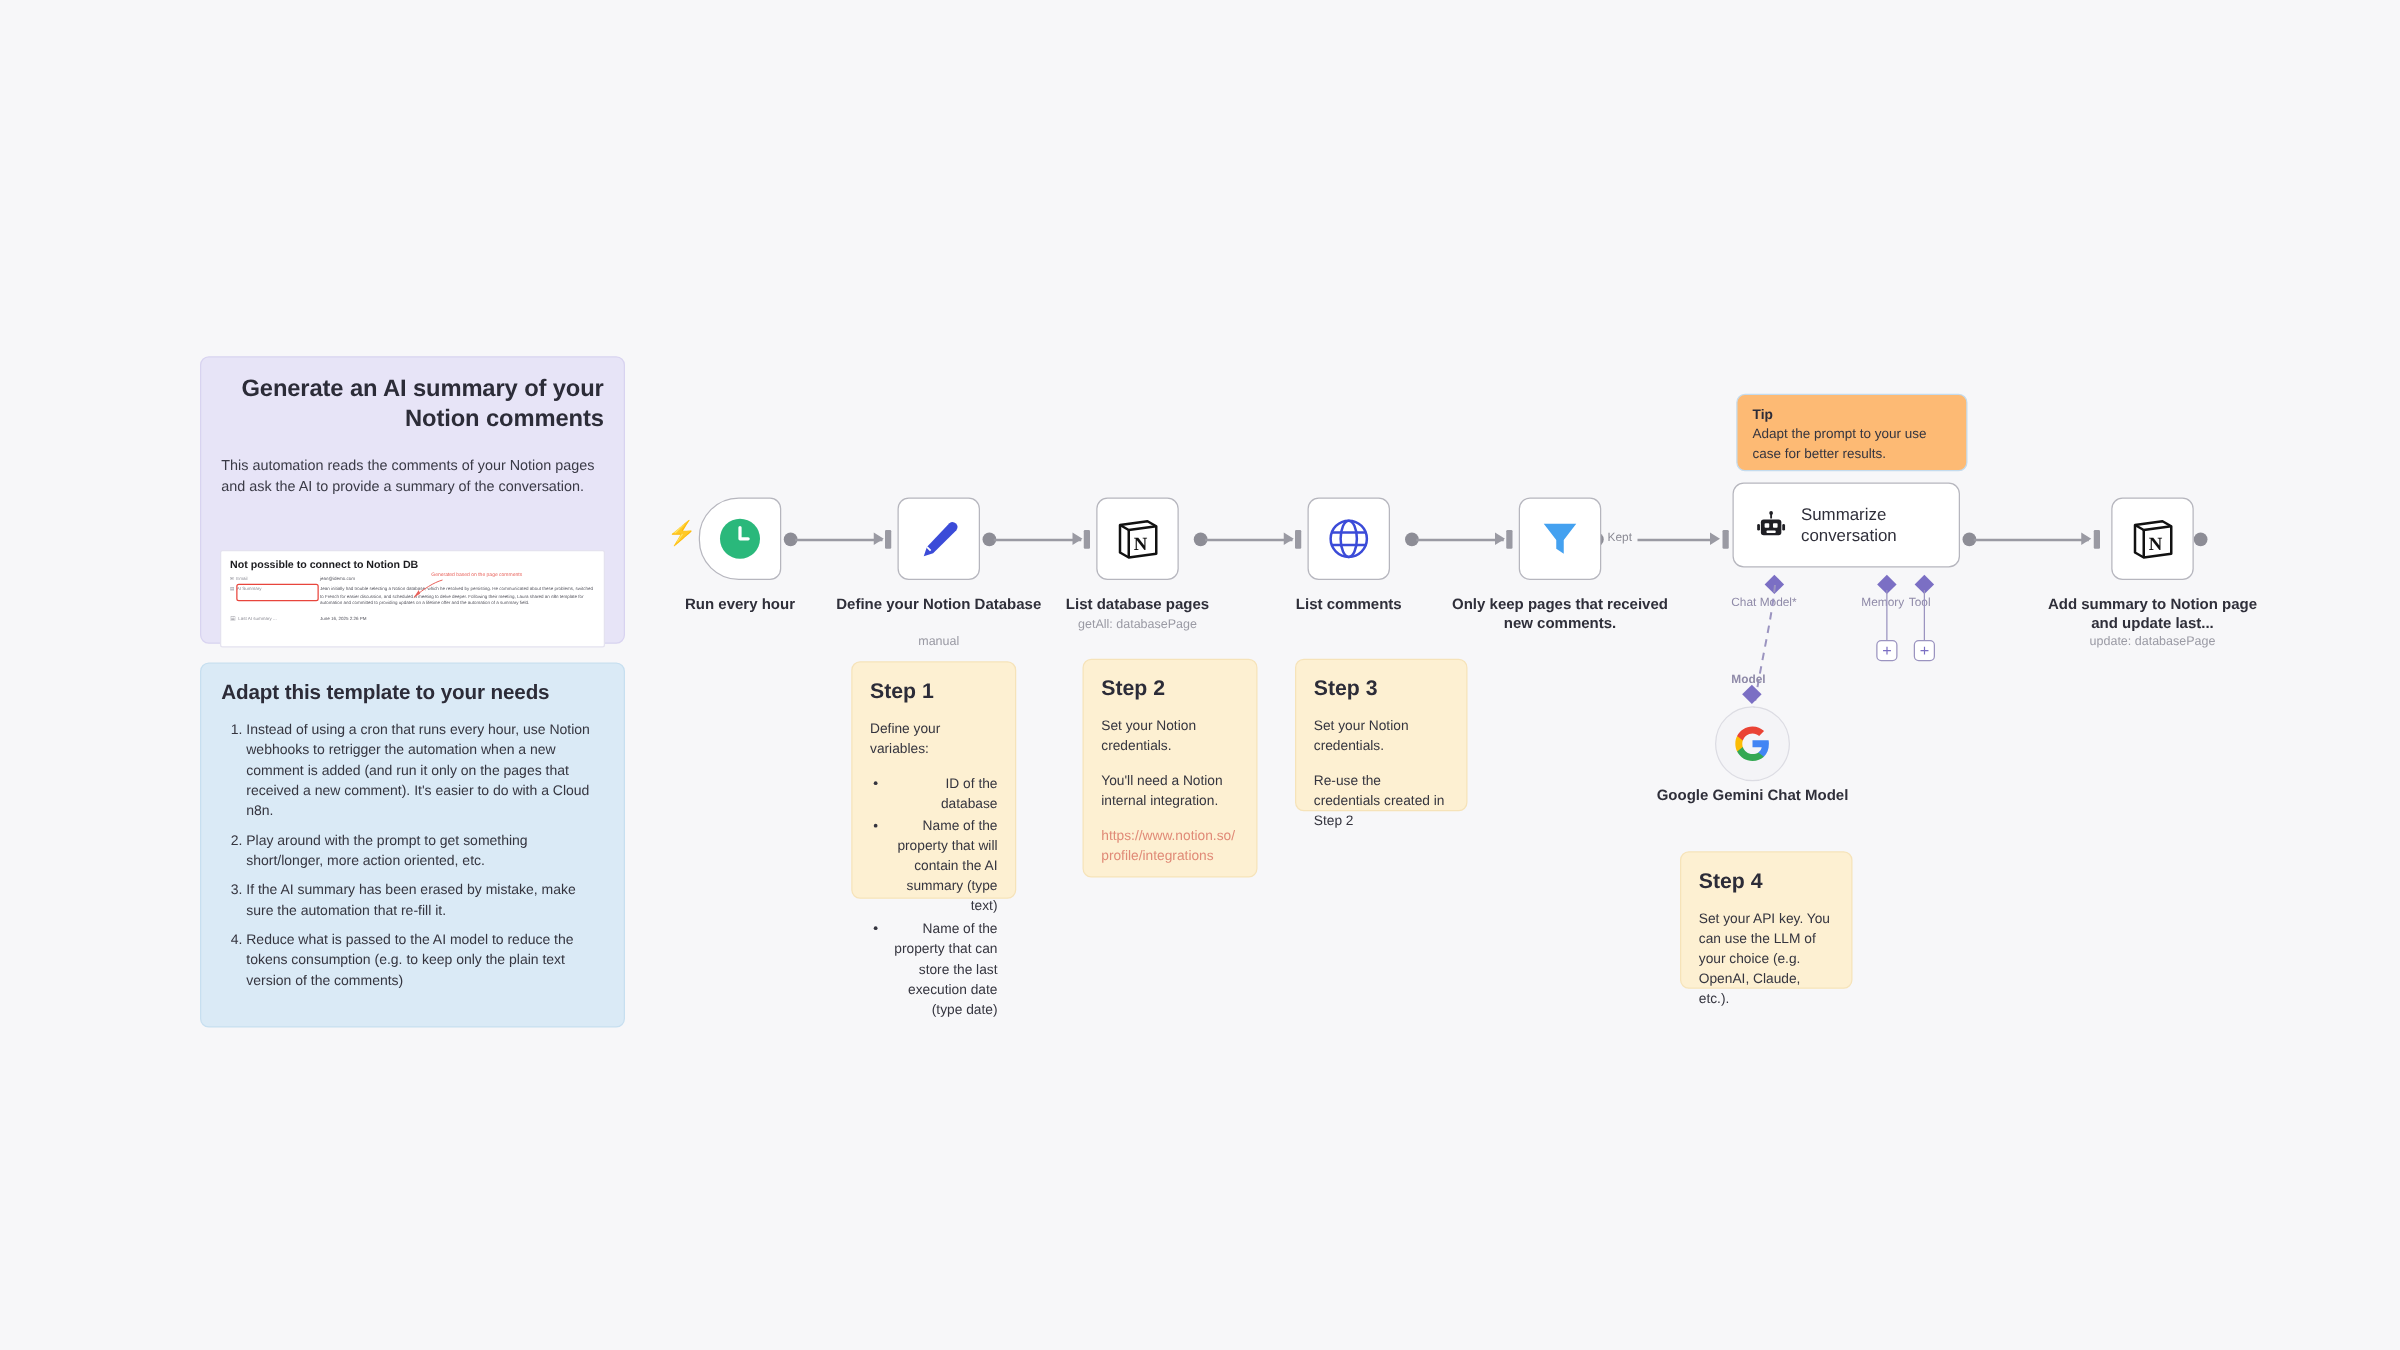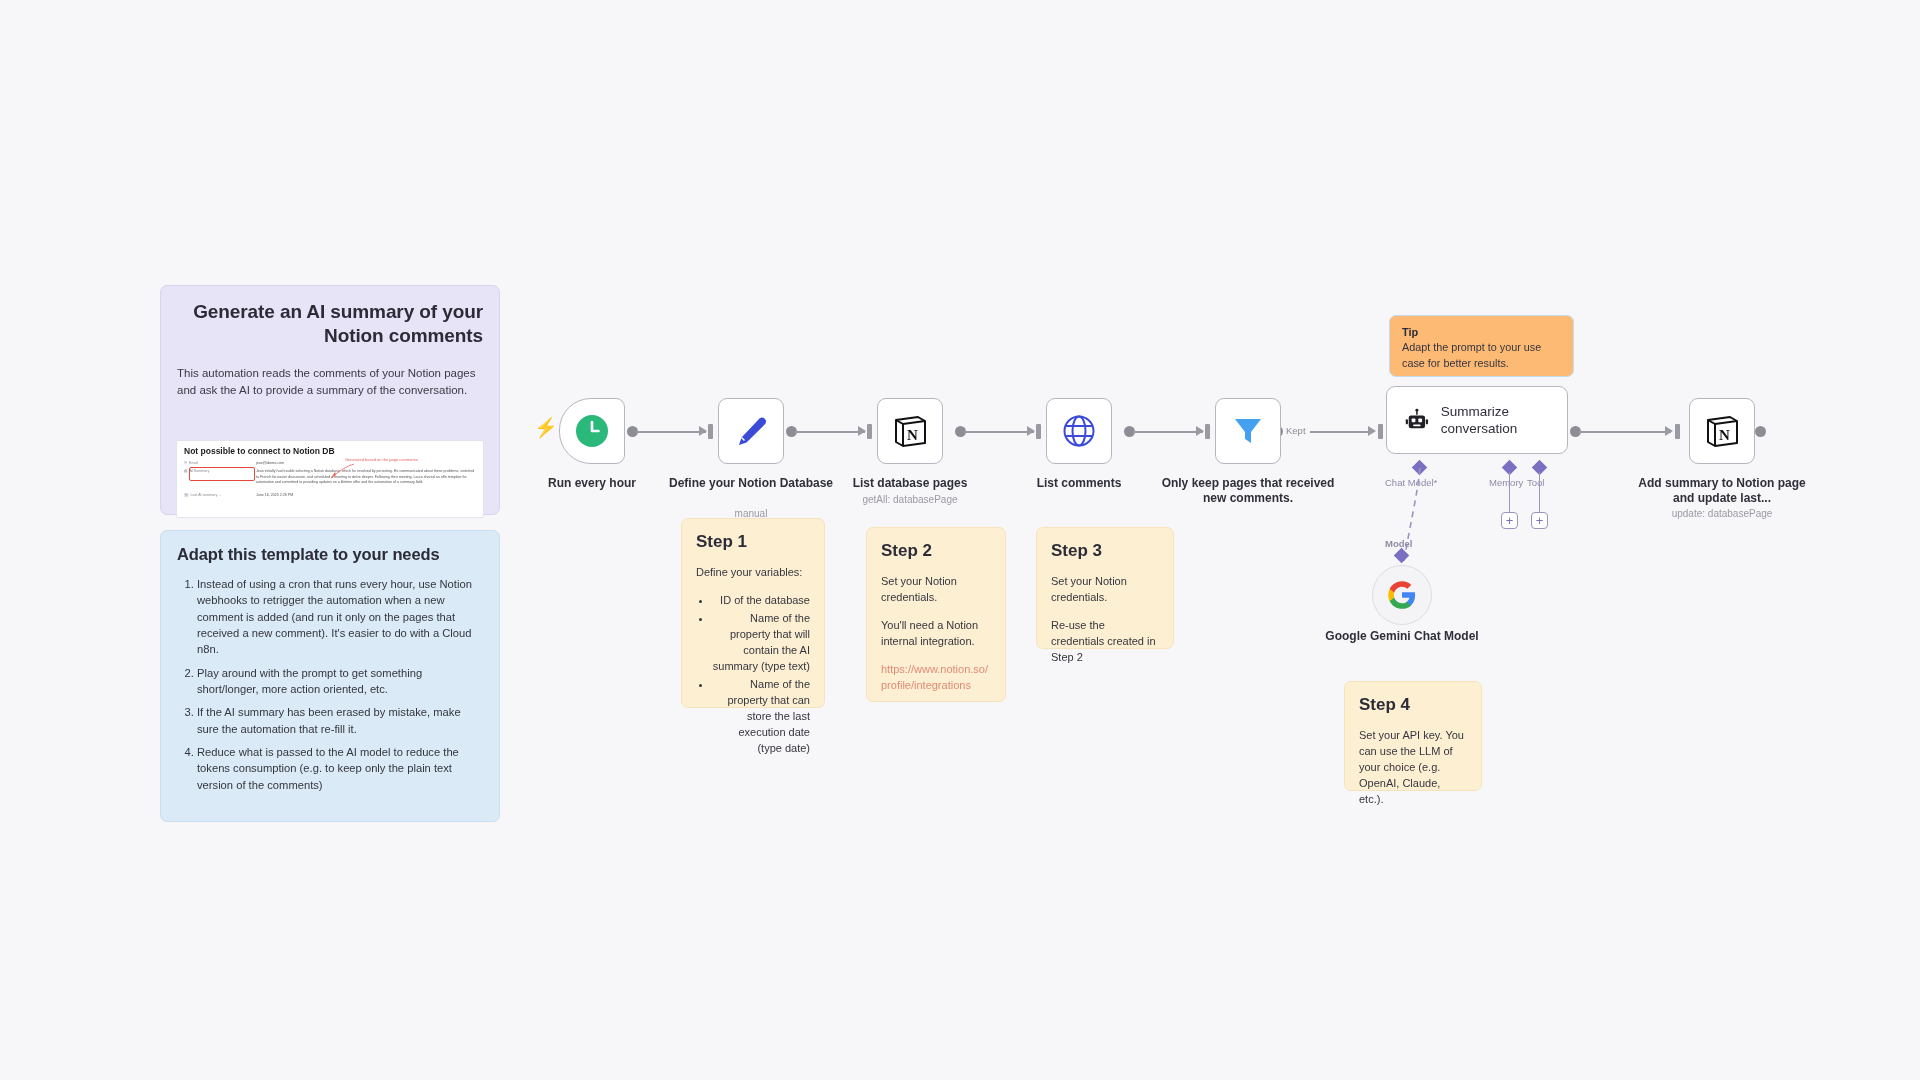--- a/index.html
+++ b/index.html
@@ -62,21 +62,21 @@
 
   
   .note-yellow { background: #fdf0d2; border: 1px solid #f6e3b9; padding: 13px 14px; }
   .note-yellow h3 { margin: 0 0 12px 0; font-size: 17px; font-weight: 700; color: #2c2c38; }
   .note-yellow p { margin: 0 0 12px 0; font-size: 11px; line-height: 1.46; color: #35353f; }
   .note-yellow p:last-child { margin-bottom: 0; }
   .note-yellow ul { margin: 0; padding-left: 16px; text-align: right; }
   .note-yellow li { font-size: 11px; line-height: 1.46; color: #35353f; margin-bottom: 2px; }
   .note-yellow a.link { color: #e08a77; text-decoration: none; word-break: break-all; }
 
-  #step1 { left: 681px; top: 518px; width: 144px; height: 190px; }
+  #step1 { left: 681px; top: 529px; width: 132px; height: 190px; }
   #step2 { left: 866px; top: 527px; width: 140px; height: 175px; }
   #step3 { left: 1036px; top: 527px; width: 138px; height: 122px; }
   #step4 { left: 1344px; top: 681px; width: 138px; height: 110px; }
 
   .note-tip {
     left: 1389px; top: 315px; width: 185px; height: 62px;
     background: #fdba74; border: 1px solid #c4dbee; padding: 10px 12px;
   }
   .tip-title { font-size: 11px; font-weight: 700; color: #2c2c38; margin-bottom: 2px; }
   .tip-body { font-size: 10.8px; line-height: 1.44; color: #35353f; }

